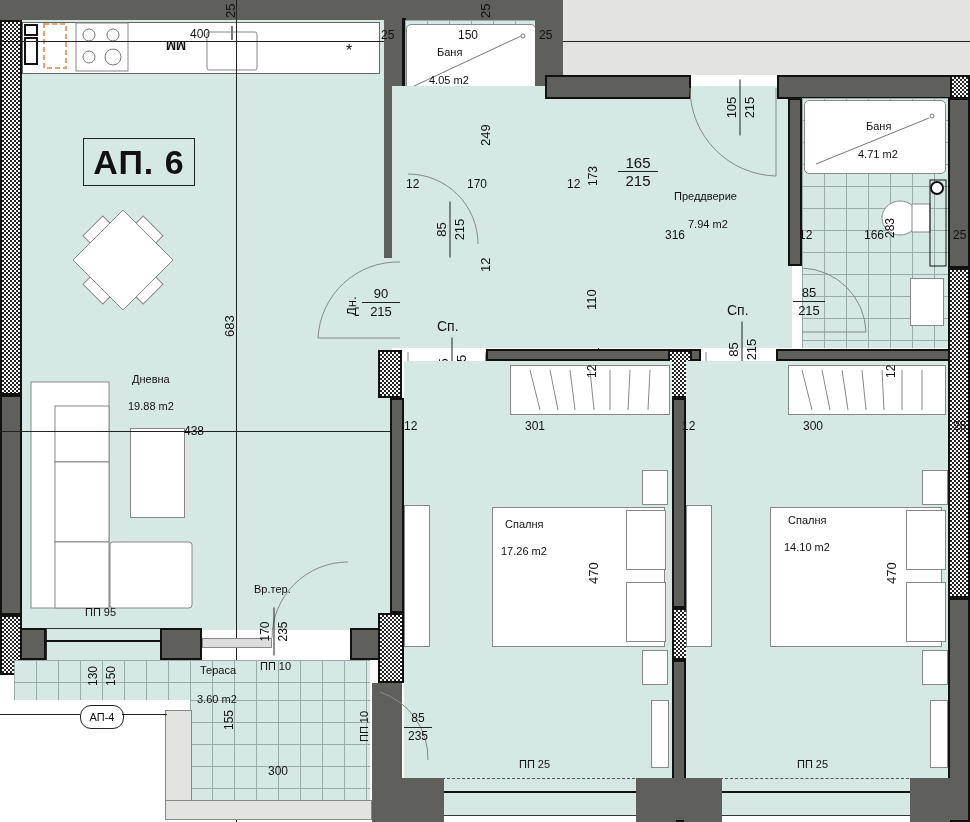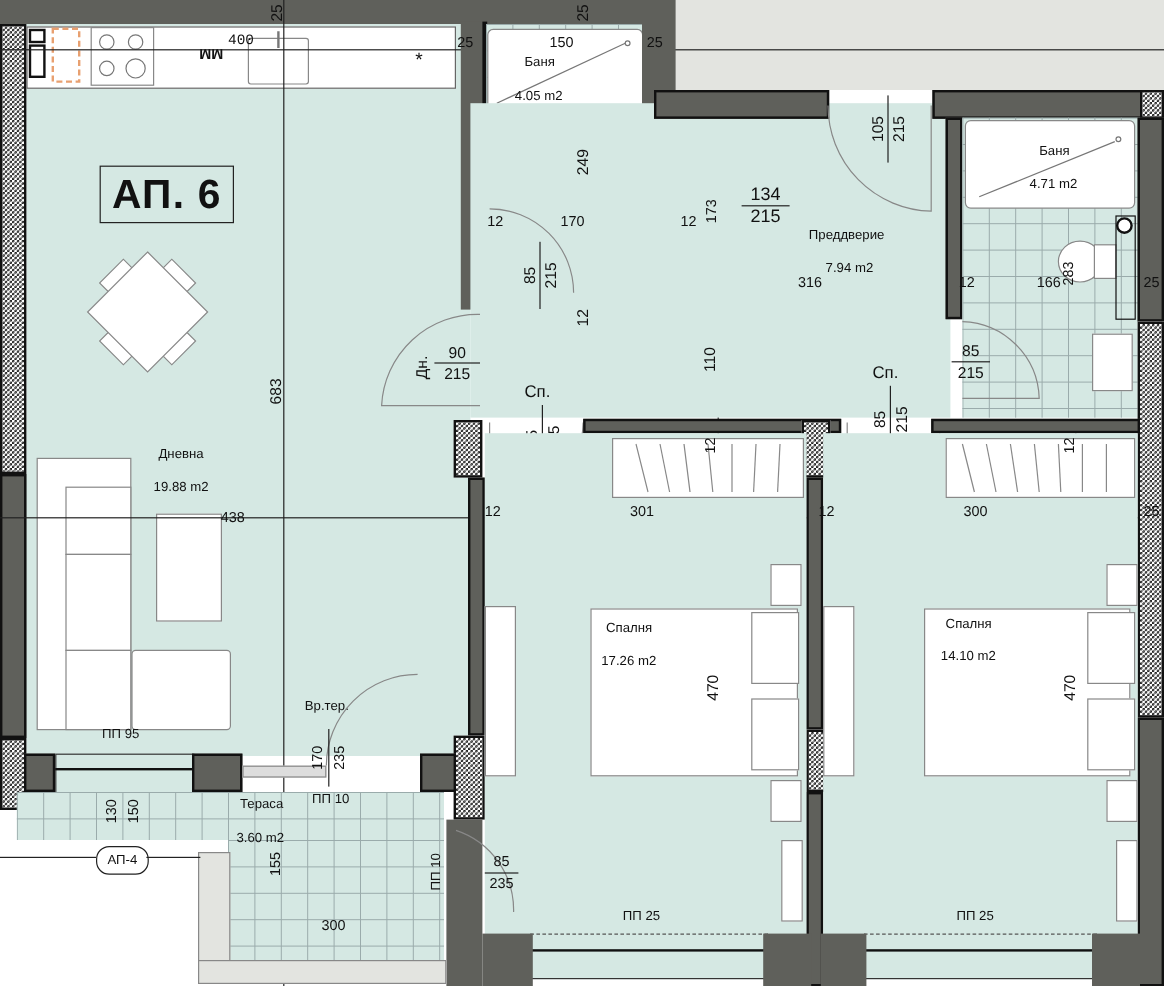--- a/index.html
+++ b/index.html
@@ -146,21 +146,21 @@
 </div>
 
 <svg class="abs" style="left:406px;top:172px;" width="80" height="80">
   <path d="M 2 2 A 70 70 0 0 1 72 72" fill="none" stroke="#888"></path>
 </svg>
 <div class="frac" style="left:422px;top:212px;width:56px;transform:rotate(-90deg);">
   <span>85</span><span class="bar"></span><span>215</span>
 </div>
 
 <div class="frac" style="left:618px;top:154px;width:40px;font-size:15px;">
-  <span>134</span><span class="bar"></span><span>215</span>
+  <span>165</span><span class="bar"></span><span>215</span>
 </div>
 
 <svg class="abs" style="left:316px;top:260px;" width="90" height="80">
   <path d="M 84 2 A 80 80 0 0 0 2 78 L 84 78" fill="none" stroke="#888"></path>
 </svg>
 <div class="vtxt" style="left:344px;top:316px;">Дн.</div>
 <div class="frac" style="left:362px;top:285px;width:38px;">
   <span>90</span><span class="bar"></span><span>215</span>
 </div>
 
@@ -299,21 +299,21 @@
 <div class="frac" style="left:250px;top:614px;width:48px;transform:rotate(-90deg);font-size:12px;">
   <span>170</span><span class="bar"></span><span>235</span>
 </div>
 <svg class="abs" style="left:378px;top:690px;" width="60" height="80">
   <path d="M 2 2 A 70 70 0 0 1 50 70" fill="none" stroke="#888"></path>
 </svg>
 <div class="frac" style="left:404px;top:710px;width:28px;font-size:12px;">
   <span>85</span><span class="bar"></span><span>235</span>
 </div>
 
-<div class="dim" style="left:190px;top:27px;font-family:Liberation Mono, monospace;">400</div>
+<div class="dim" style="left:190px;top:27px;">400</div>
 <div class="vtxt" style="left:223px;top:18px;">25</div>
 <div class="vtxt" style="left:478px;top:18px;">25</div>
 <div class="dim" style="left:381px;top:28px;">25</div>
 <div class="dim" style="left:458px;top:28px;">150</div>
 <div class="dim" style="left:539px;top:28px;">25</div>
 <div class="vtxt" style="left:478px;top:146px;">249</div>
 <div class="dim" style="left:406px;top:177px;">12</div>
 <div class="dim" style="left:467px;top:177px;">170</div>
 <div class="dim" style="left:567px;top:177px;">12</div>
 <div class="vtxt" style="left:478px;top:272px;">12</div>

